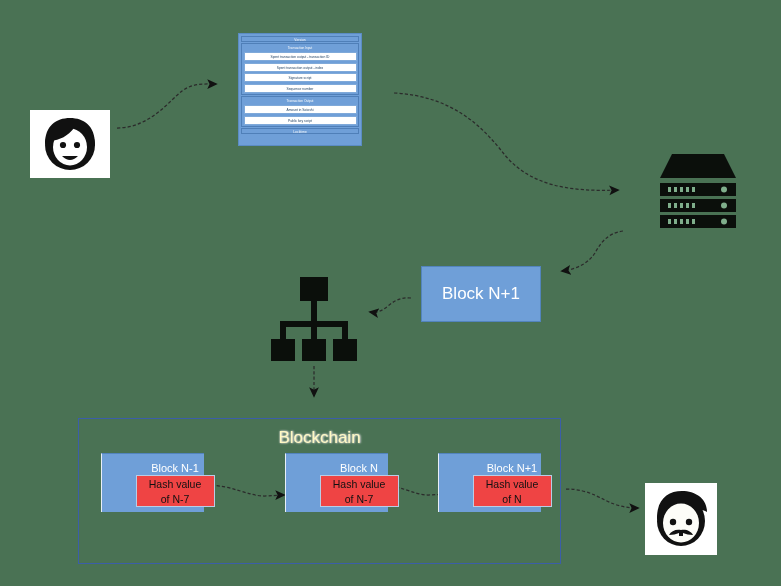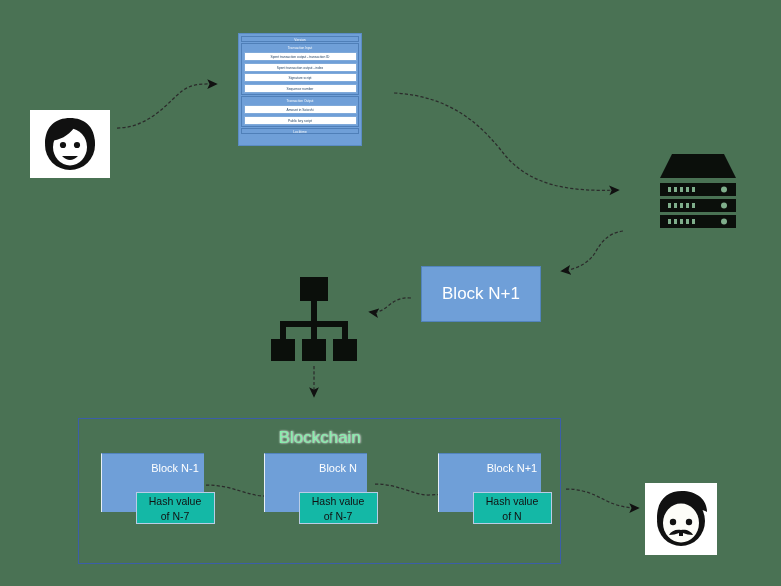--- a/index.html
+++ b/index.html
@@ -99,53 +99,53 @@
     position: absolute;
     left: 78px; top: 418px;
     width: 483px; height: 146px;
     border: 1px solid #3b5ea8;
     background: transparent;
   }
   #blockchain-title {
     position: absolute;
     left: 0; top: 9px; width: 100%;
     text-align: center;
-    color: #86efac;
+    color: #fef9c3;
     font-size: 17px;
     text-shadow: 0 0 2px #d7d7d7, 1px 0 2px #cfcfcf;
   }
   .chain-block {
     position: absolute;
     top: 34px;
     width: 103px; height: 59px;
     background: #6f9fd8;
     border-top: 1px solid #5384bd;
     border-left: 1px solid #e9eff8;
     display: flex; flex-direction: column; align-items: center;
     padding-top: 7px;
     padding-left: 44px;
   }
   .chain-block .blk-label {
     color: #ffffff;
     font-size: 11px;
     line-height: 14px;
   }
   .chain-block .blk-hash {
-    margin-top: 17px;
+    margin-top: 0;
     width: 79px; height: 32px;
-    background: #14b8a6;
+    background: #ef4444;
     border: 1px solid #b9cde6;
     color: #111111;
     font-size: 10.5px;
     line-height: 15px;
     text-align: center;
     padding-top: 1px;
   }
   #chain-block-0 { left: 22px; }
-  #chain-block-1 { left: 185px; }
+  #chain-block-1 { left: 206px; }
   #chain-block-2 { left: 359px; }
 </style>
 </head>
 <body>
 
 <div id="canvas">
 
   <svg id="arrow-layer" viewBox="0 0 781 586">
     <defs>
       <marker id="ah" markerWidth="9" markerHeight="9" refX="7" refY="4.5" orient="auto">

